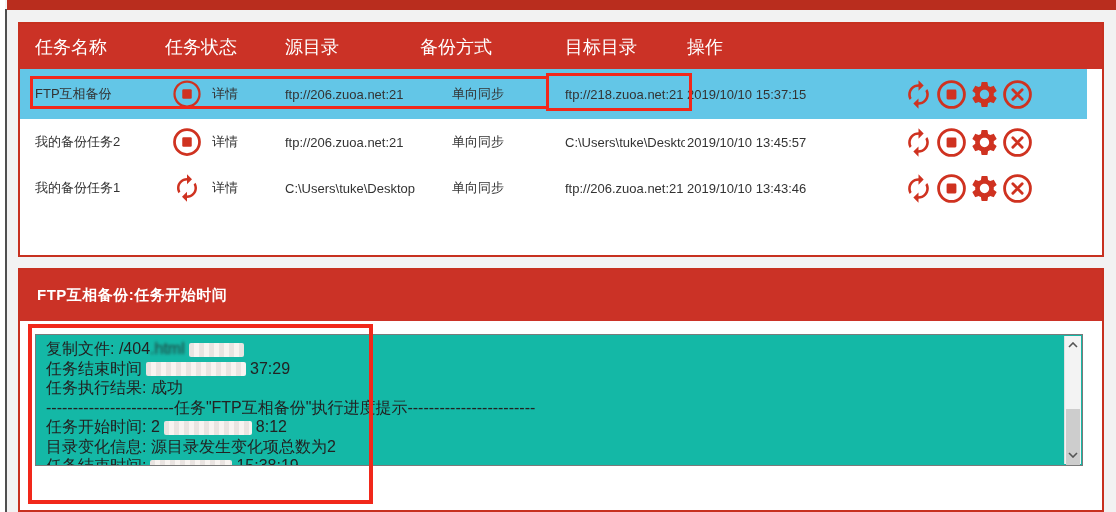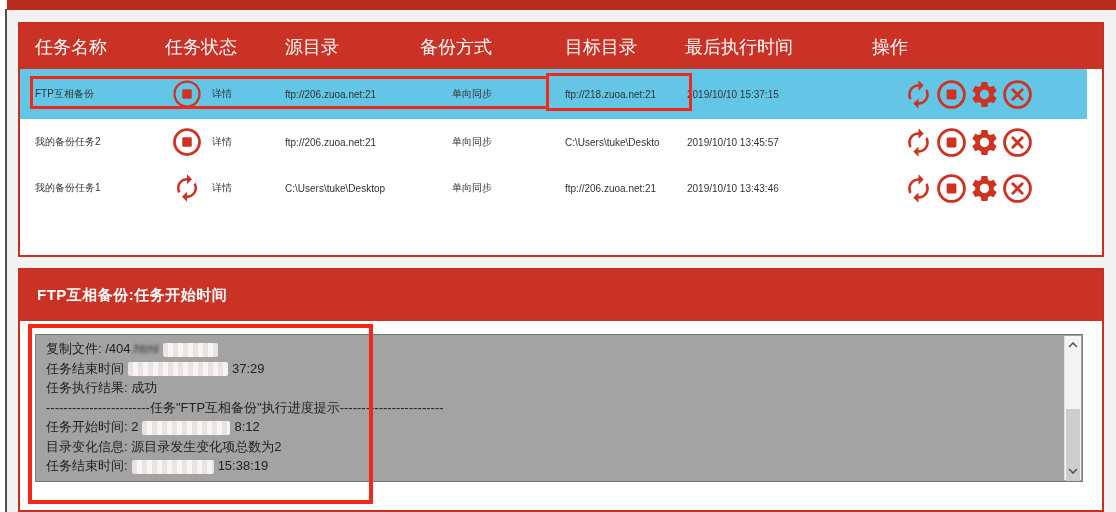--- a/index.html
+++ b/index.html
@@ -14,21 +14,21 @@
   
   .task-panel{
     position:absolute;left:18px;top:22px;width:1086px;height:235px;
     background:#ffffff;border:2px solid #c7301f;box-sizing:border-box;overflow:hidden;
   }
   .tgrid{display:grid;grid-template-columns:145px 120px 135px 145px 120px 185px auto;align-items:center;}
   .table-header{height:45px;background:#cb3226;color:#ffffff;font-size:18px;}
   .table-header .hc{padding-left:0;white-space:nowrap;}
   .hc.c-name{padding-left:15px;}
   .hc.c-ops{padding-left:2px;}
-  .table-row{height:46px;font-size:10px;color:#333333;background:#ffffff;}
+  .table-row{height:46px;font-size:13px;color:#333333;background:#ffffff;}
   .table-row.selected{height:50px;background:#63c6e7;}
   .cell{white-space:nowrap;overflow:hidden;}
   .cell.c-name{padding-left:15px;}
   .cell.c-status{padding-left:7px;display:flex;align-items:center;gap:10px;}
   .cell.c-method{padding-left:32px;}
   .cell.c-time{padding-left:2px;}
   .cell.c-ops{padding-left:33px;display:flex;align-items:center;gap:2px;color:#cf3220;}
   .status-icon{width:30px;height:30px;color:#cf3220;flex:0 0 auto;}
   .op-icon{width:31px;height:31px;display:inline-block;cursor:pointer;}
   .detail-link{color:#333333;cursor:pointer;}
@@ -37,23 +37,23 @@
   
   .progress-panel{
     position:absolute;left:18px;top:268px;width:1086px;height:244px;
     background:#ffffff;border:2px solid #c7301f;box-sizing:border-box;
   }
   .progress-header{
     height:51px;background:#cb3226;color:#ffffff;display:flex;align-items:center;
     padding-left:17px;font-size:15px;font-weight:bold;letter-spacing:.5px;
   }
   .log-box{
-    position:absolute;left:15px;top:64px;width:1048px;height:148px;
-    background:#a3a3a3;border:1px solid #7a7a7a;box-sizing:border-box;
-    font-size:13px;color:#222222;overflow:hidden;
+    position:absolute;left:15px;top:64px;width:1048px;height:132px;
+    background:#14b8a6;border:1px solid #7a7a7a;box-sizing:border-box;
+    font-size:16px;color:#222222;overflow:hidden;
   }
   .log-content{padding:4px 10px 0 10px;line-height:19.5px;white-space:nowrap;}
   .log-line{height:19.5px;}
   .blurred{filter:blur(1.4px);opacity:.85;}
   .censor{
     display:inline-block;height:14px;vertical-align:middle;margin:0 4px;border-radius:2px;
     background-image:
       repeating-linear-gradient(90deg,#e9e4e1 0 5px,#f8f4f1 5px 10px),
       repeating-linear-gradient(0deg,rgba(255,255,255,.65) 0 4px,rgba(230,223,219,.65) 4px 8px);
     filter:blur(.6px);
@@ -83,21 +83,20 @@
 <div class="top-red-bar"></div>
 
 <div class="task-panel">
 
   <div class="tgrid table-header">
     <div class="hc c-name">任务名称</div>
     <div class="hc">任务状态</div>
     <div class="hc">源目录</div>
     <div class="hc">备份方式</div>
     <div class="hc">目标目录</div>
-    <div class="hc">最后执行时间</div>
     <div class="hc c-ops">操作</div>
   </div>
 
   <div class="tgrid table-row selected">
     <div class="cell c-name">FTP互相备份</div>
     <div class="cell c-status">
       <svg class="status-icon" viewBox="0 0 24 24">
         <circle cx="12" cy="12" r="10" fill="none" stroke="currentColor" stroke-width="1.8"></circle>
         <rect x="8.2" y="8.2" width="7.6" height="7.6" rx="1" fill="currentColor"></rect>
       </svg>

